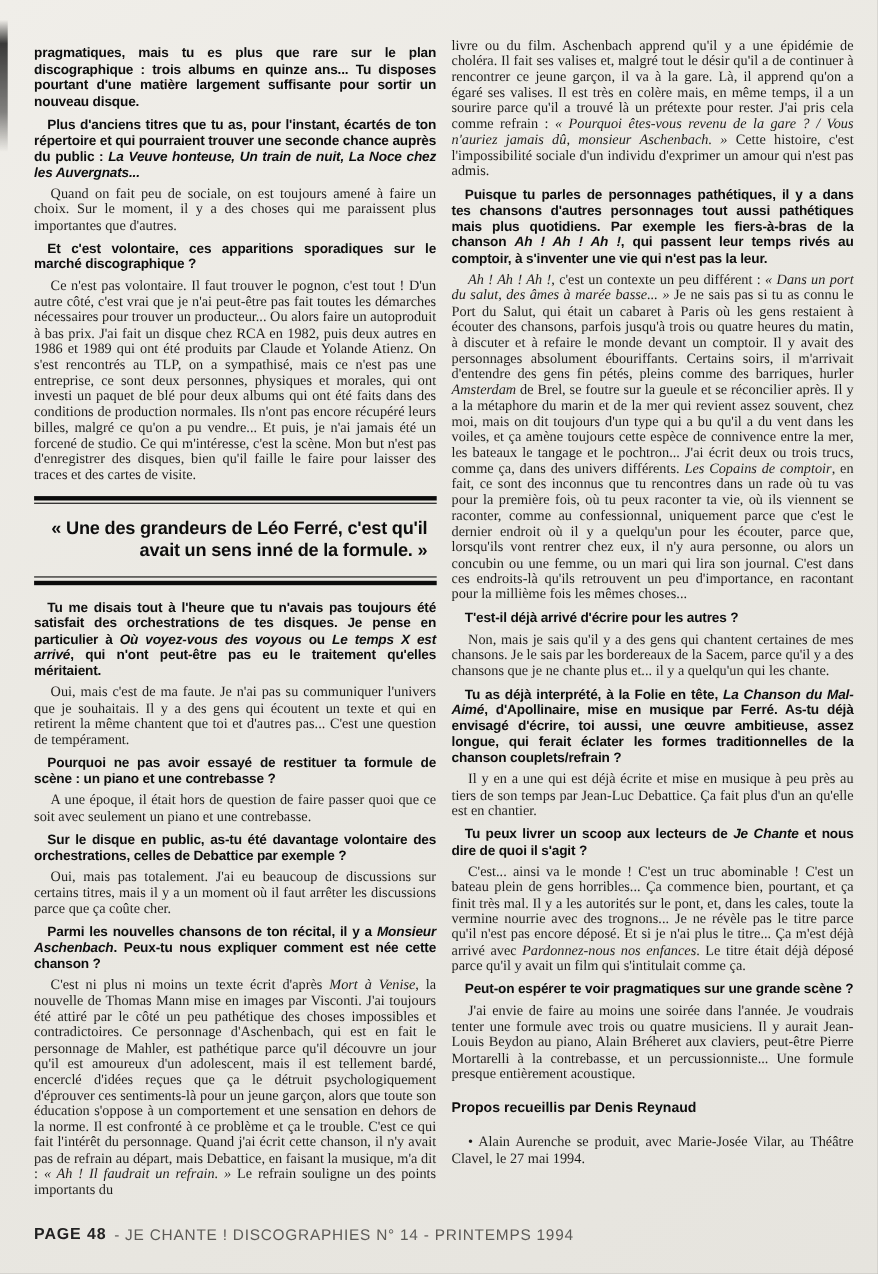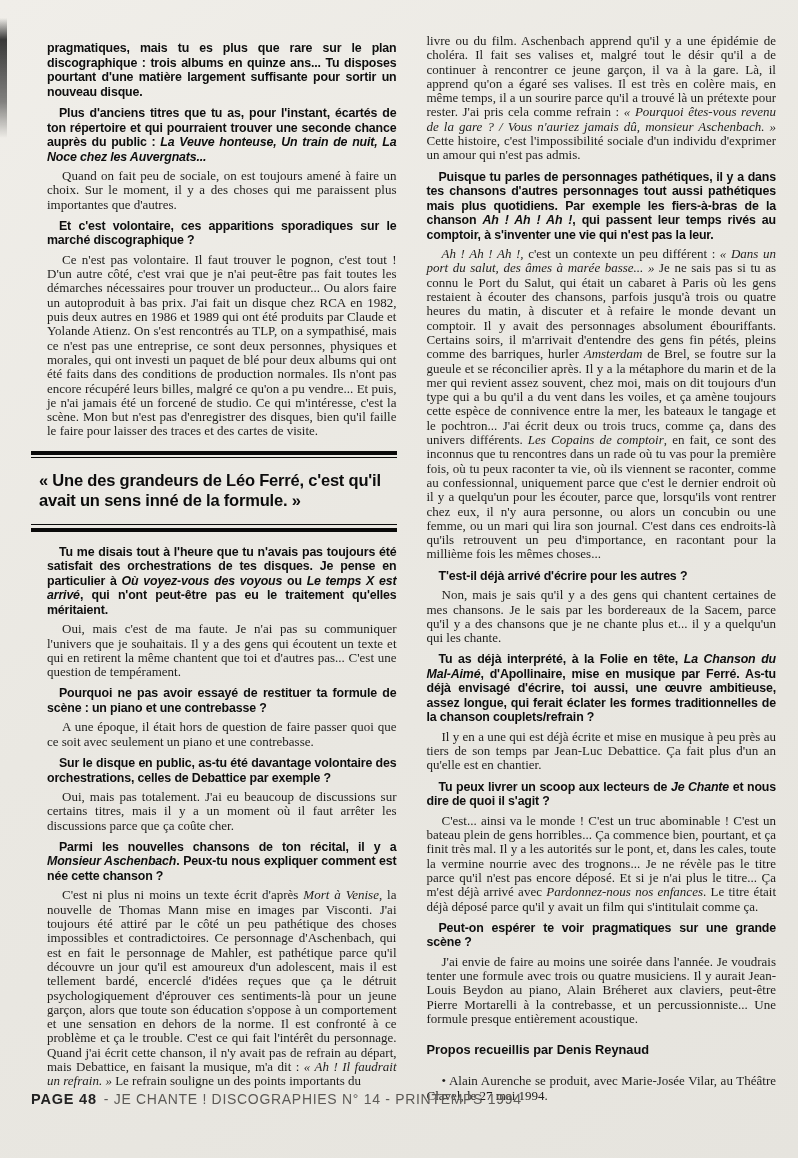--- a/index.html
+++ b/index.html
@@ -15,21 +15,21 @@
   .scan-edge{
     position:absolute;left:0;top:18px;width:7px;height:120px;
     background:linear-gradient(to bottom,rgba(25,25,25,0) 0%,rgba(25,25,25,.85) 18%,rgba(40,40,40,.55) 70%,rgba(40,40,40,0) 100%);
     filter:blur(.4px);
   }
   .content{
     position:absolute;left:31px;top:34px;width:745px;
     display:flex;gap:14px;
   }
   .col{flex:1 1 0;min-width:0;}
-  p{margin:0 0 5px 16px;}
+  p{margin:0 0 5px 0;}
   .answer{
     font-family:"Liberation Serif","DejaVu Serif",serif;
     font-size:13px;line-height:14.3px;
     text-align:justify;text-indent:15px;
     color:#1e1d1b;
   }
   .question{
     font-family:"Liberation Sans","DejaVu Sans",sans-serif;
     font-weight:bold;font-size:12.4px;line-height:14.5px;
     letter-spacing:-0.15px;
@@ -44,36 +44,36 @@
     border-bottom:4px solid #0b0b0b;
   }
   .quote-inner{
     border-top:1.5px solid #0b0b0b;
     border-bottom:1.5px solid #0b0b0b;
     margin:2.5px 0;
     padding:12px 8px 14px 8px;
     font-family:"Liberation Sans","DejaVu Sans",sans-serif;
     font-weight:bold;font-size:16.5px;line-height:20px;
     letter-spacing:-0.2px;
-    text-align:left;color:#0d0d0d;
+    text-align:right;color:#0d0d0d;
   }
   .byline{
     font-family:"Liberation Sans","DejaVu Sans",sans-serif;
     font-weight:bold;font-size:12.8px;line-height:15px;
     text-align:left;text-indent:0;
     margin-top:16px;color:#0e0e0e;
   }
   .note{
     font-family:"Liberation Serif","DejaVu Serif",serif;
     font-size:13px;line-height:15px;
     text-align:justify;text-indent:15px;
     margin-top:16px;color:#1e1d1b;
   }
   .footer{
-    position:absolute;left:31px;top:1091px;
+    position:absolute;left:31px;top:1114px;
     display:flex;align-items:center;gap:7px;white-space:nowrap;
   }
   .footer .page-num{
     font-family:"Liberation Sans","DejaVu Sans",sans-serif;
     font-weight:bold;font-size:14.5px;letter-spacing:.8px;color:#222;
   }
   .footer .issue{
     font-family:"Liberation Sans","DejaVu Sans",sans-serif;
     font-size:14px;letter-spacing:.7px;color:#5c5a56;
   }

